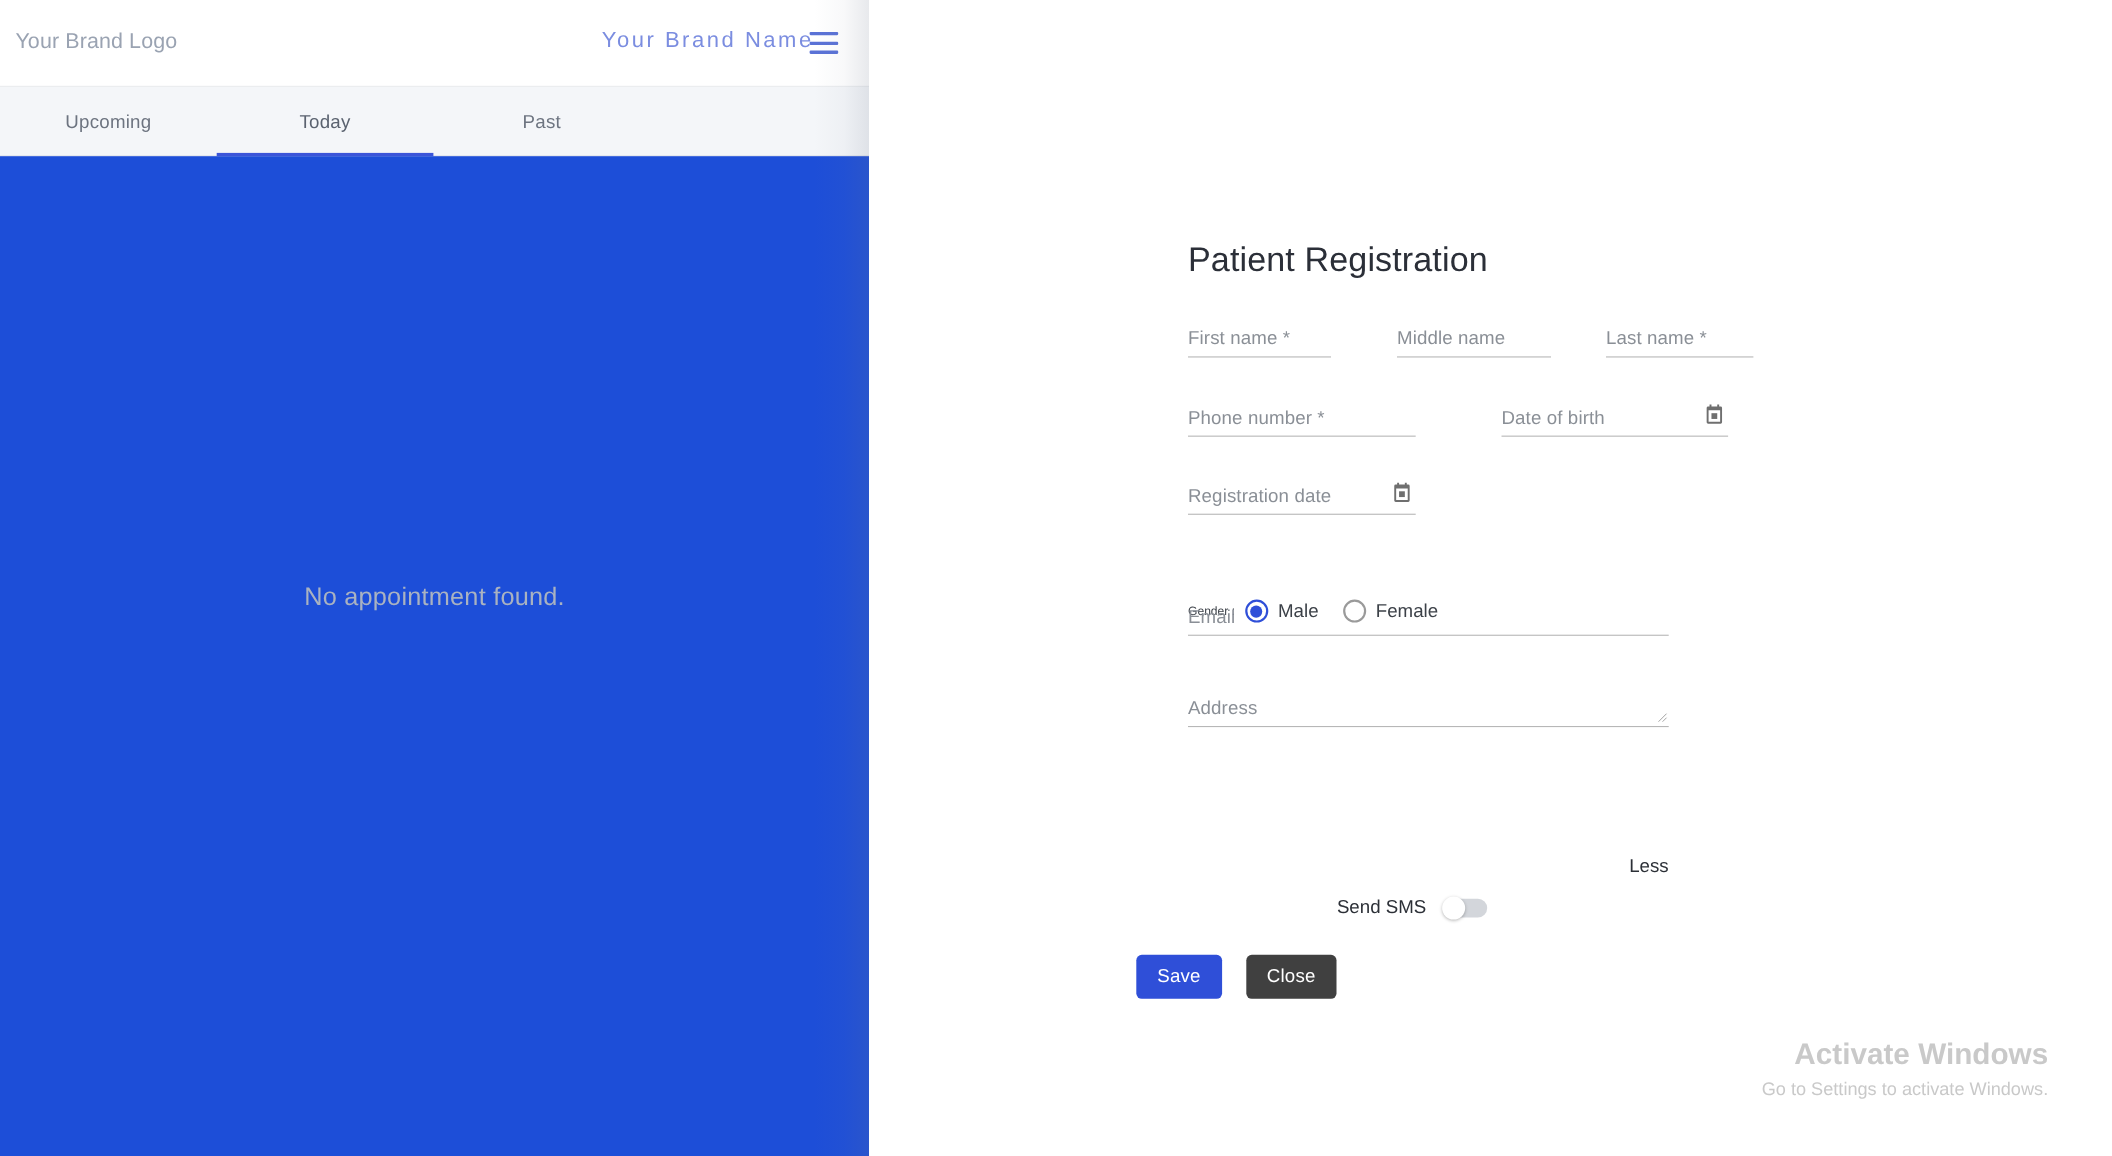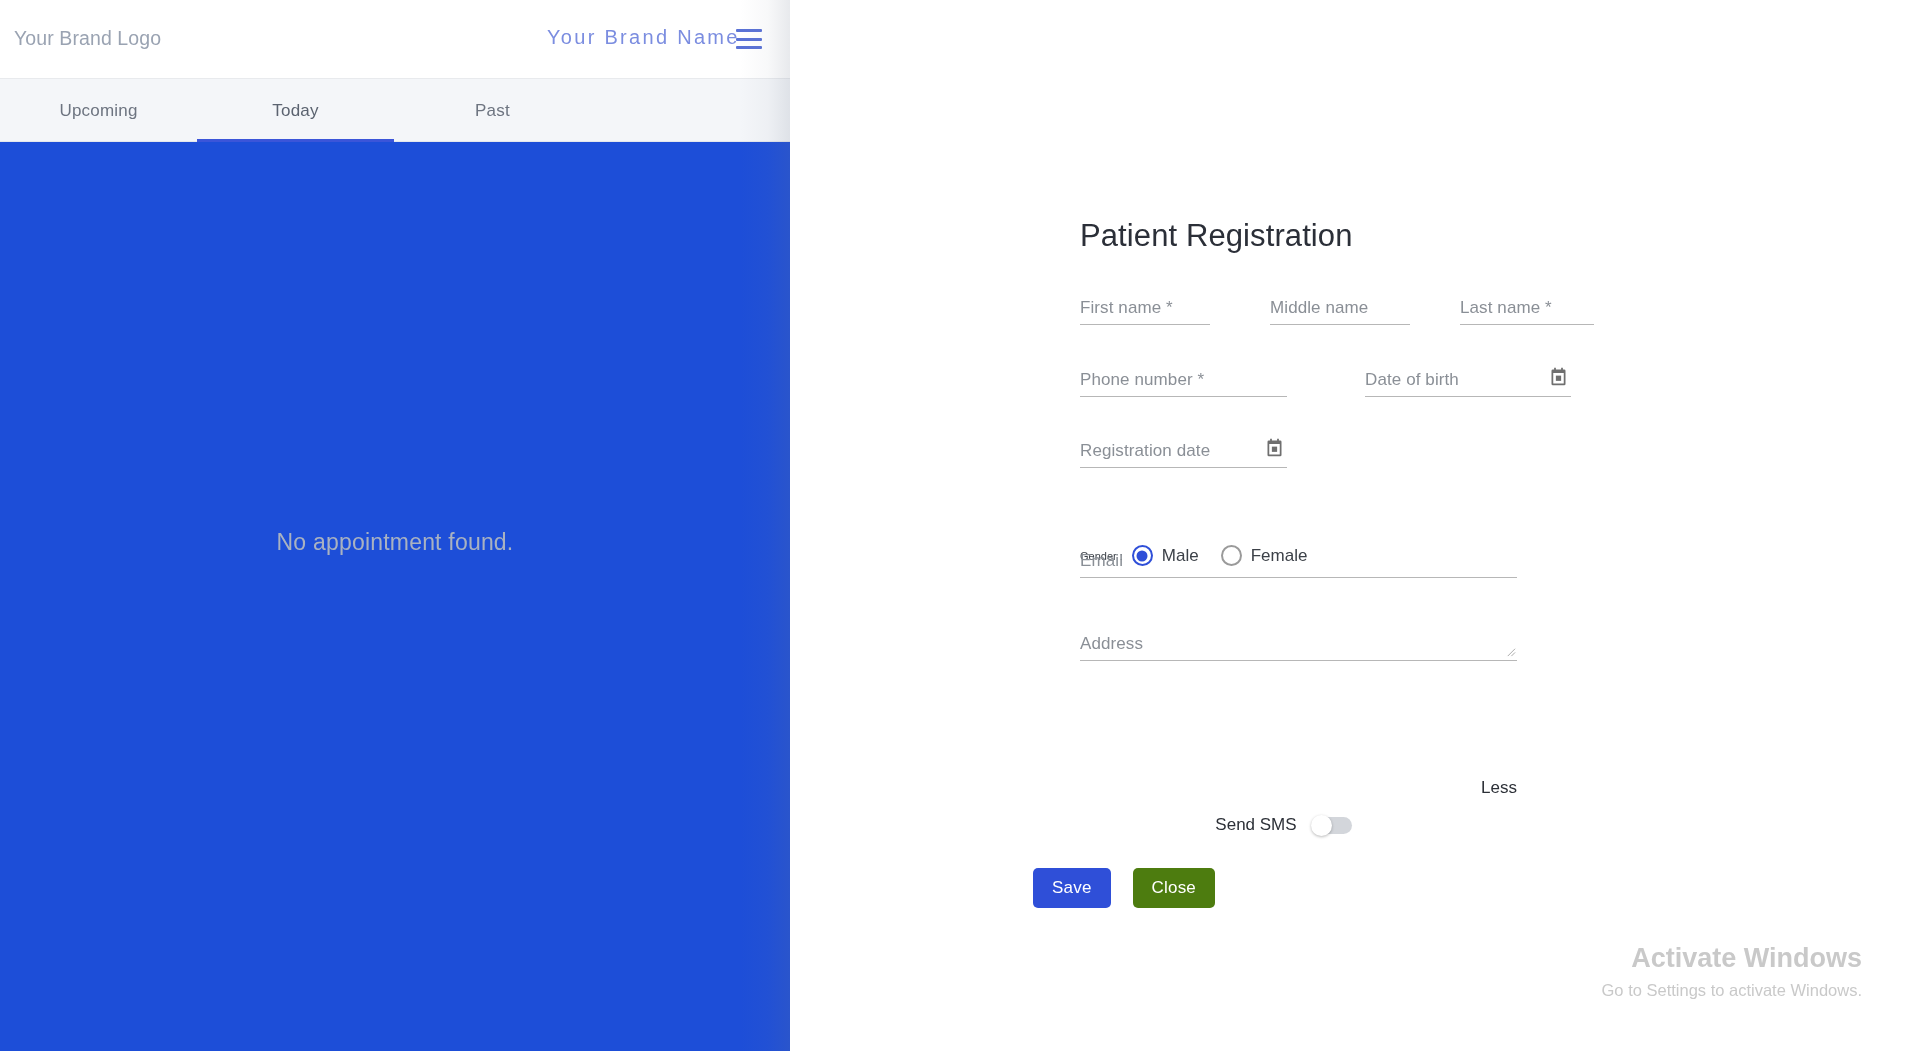--- a/index.html
+++ b/index.html
@@ -296,21 +296,21 @@
     color: #ffffff;
     font-size: 17px;
     font-family: "Liberation Sans", sans-serif;
     padding: 0 19px;
     height: 40px;
     min-width: 66px;
     cursor: pointer;
     letter-spacing: 0.2px;
   }
   .btn-save  { background: #2f4fd8; }
-  .btn-close { background: #4d7c0f; }
+  .btn-close { background: #404040; }
 
   
   #watermark {
     position: absolute;
     right: 58px;
     top: 944px;
     text-align: right;
     color: #cbcbcb;
     user-select: none;
     pointer-events: none;

